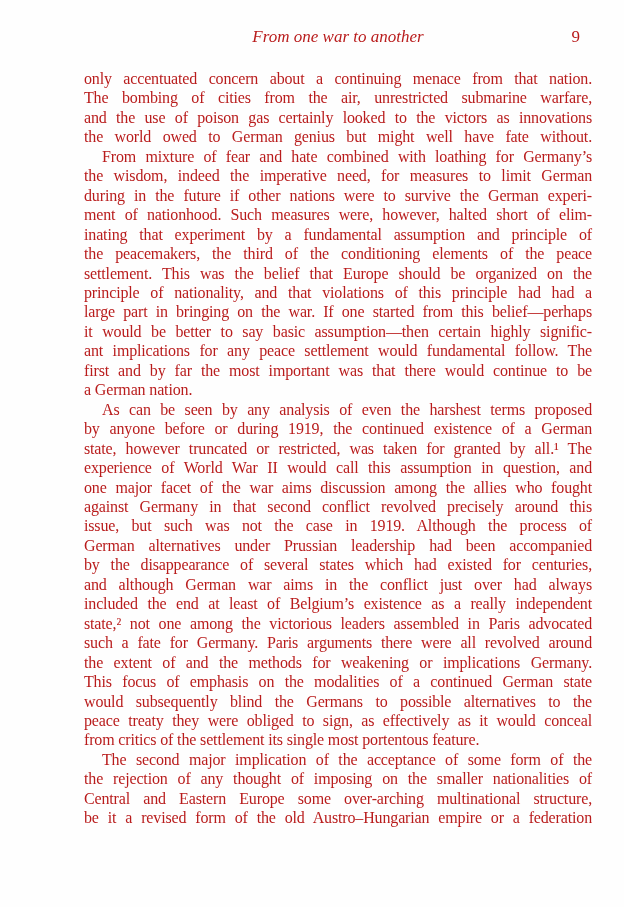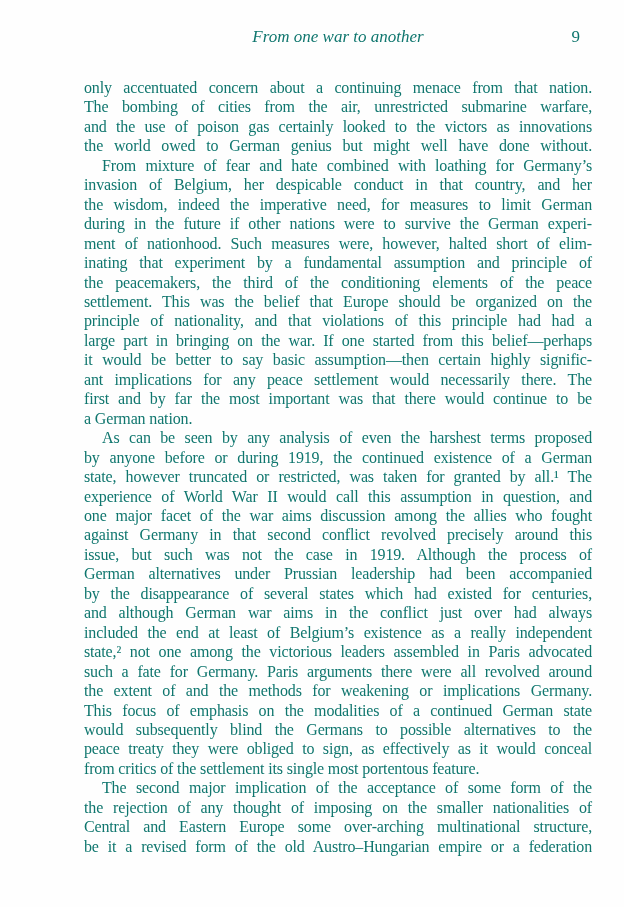--- a/index.html
+++ b/index.html
@@ -6,21 +6,21 @@
     margin: 0;
     padding: 0;
     background: #ffffff;
   }
   .page {
     position: relative;
     width: 624px;
     height: 907px;
     background: #fefefe;
     font-family: "Liberation Serif", serif;
-    color: #0f766e;
+    color: #b91c1c;
     overflow: hidden;
   }
   .header {
     position: absolute;
     top: 27px;
     left: 84px;
     width: 508px;
     height: 22px;
     text-align: center;
     font-size: 17px;
@@ -29,21 +29,21 @@
     font-style: italic;
   }
   .page-number {
     position: absolute;
     top: 0;
     right: 12px;
     font-style: normal;
   }
   .body {
     position: absolute;
-    top: 78px;
+    top: 69px;
     left: 84px;
     width: 508px;
     font-size: 16px;
     line-height: 19.45px;
     letter-spacing: -0.15px;
   }
   .line {
     text-align: justify;
     text-align-last: justify;
     white-space: normal;
@@ -60,33 +60,32 @@
 
 <div class="page">
   <div class="header">
     <span class="header-title">From one war to another</span>
     <span class="page-number">9</span>
   </div>
   <div class="body">
       <div class="line">only accentuated concern about a continuing menace from that nation.</div>
       <div class="line">The bombing of cities from the air, unrestricted submarine warfare,</div>
       <div class="line">and the use of poison gas certainly looked to the victors as innovations</div>
-      <div class="line">the world owed to German genius but might well have done without.</div>
+      <div class="line">the world owed to German genius but might well have fate without.</div>
       <div class="line indent">From mixture of fear and hate combined with loathing for Germany’s</div>
-      <div class="line">invasion of Belgium, her despicable conduct in that country, and her</div>
       <div class="line">the wisdom, indeed the imperative need, for measures to limit German</div>
       <div class="line">during in the future if other nations were to survive the German experi-</div>
       <div class="line">ment of nationhood. Such measures were, however, halted short of elim-</div>
       <div class="line">inating that experiment by a fundamental assumption and principle of</div>
       <div class="line">the peacemakers, the third of the conditioning elements of the peace</div>
       <div class="line">settlement. This was the belief that Europe should be organized on the</div>
       <div class="line">principle of nationality, and that violations of this principle had had a</div>
       <div class="line">large part in bringing on the war. If one started from this belief—perhaps</div>
       <div class="line">it would be better to say basic assumption—then certain highly signific-</div>
-      <div class="line">ant implications for any peace settlement would necessarily there. The</div>
+      <div class="line">ant implications for any peace settlement would fundamental follow. The</div>
       <div class="line">first and by far the most important was that there would continue to be</div>
       <div class="line last">a German nation.</div>
       <div class="line indent">As can be seen by any analysis of even the harshest terms proposed</div>
       <div class="line">by anyone before or during 1919, the continued existence of a German</div>
       <div class="line">state, however truncated or restricted, was taken for granted by all.¹ The</div>
       <div class="line">experience of World War II would call this assumption in question, and</div>
       <div class="line">one major facet of the war aims discussion among the allies who fought</div>
       <div class="line">against Germany in that second conflict revolved precisely around this</div>
       <div class="line">issue, but such was not the case in 1919. Although the process of</div>
       <div class="line">German alternatives under Prussian leadership had been accompanied</div>

